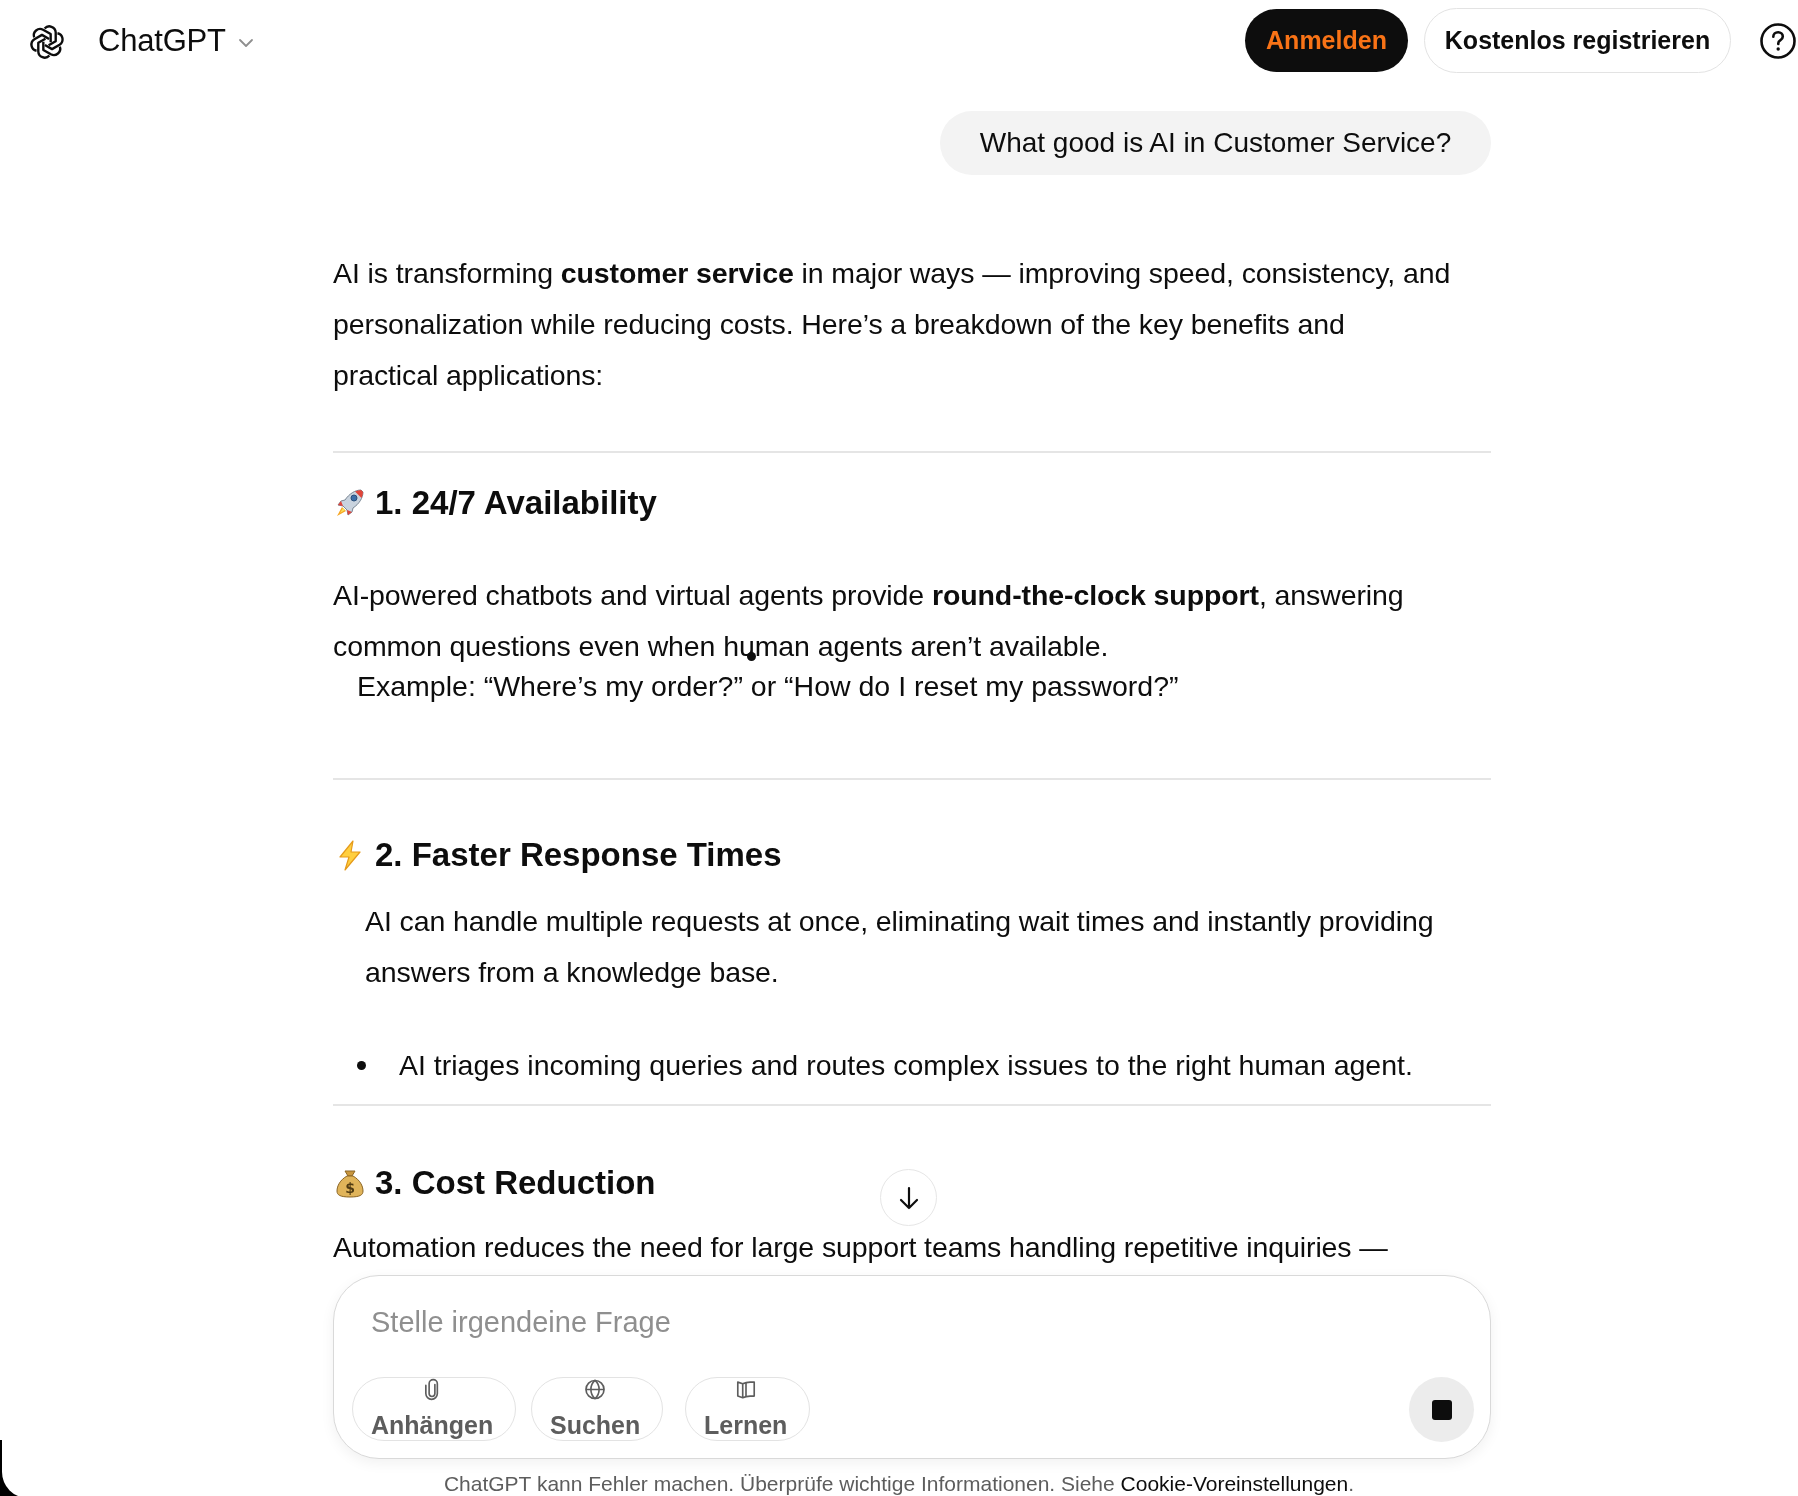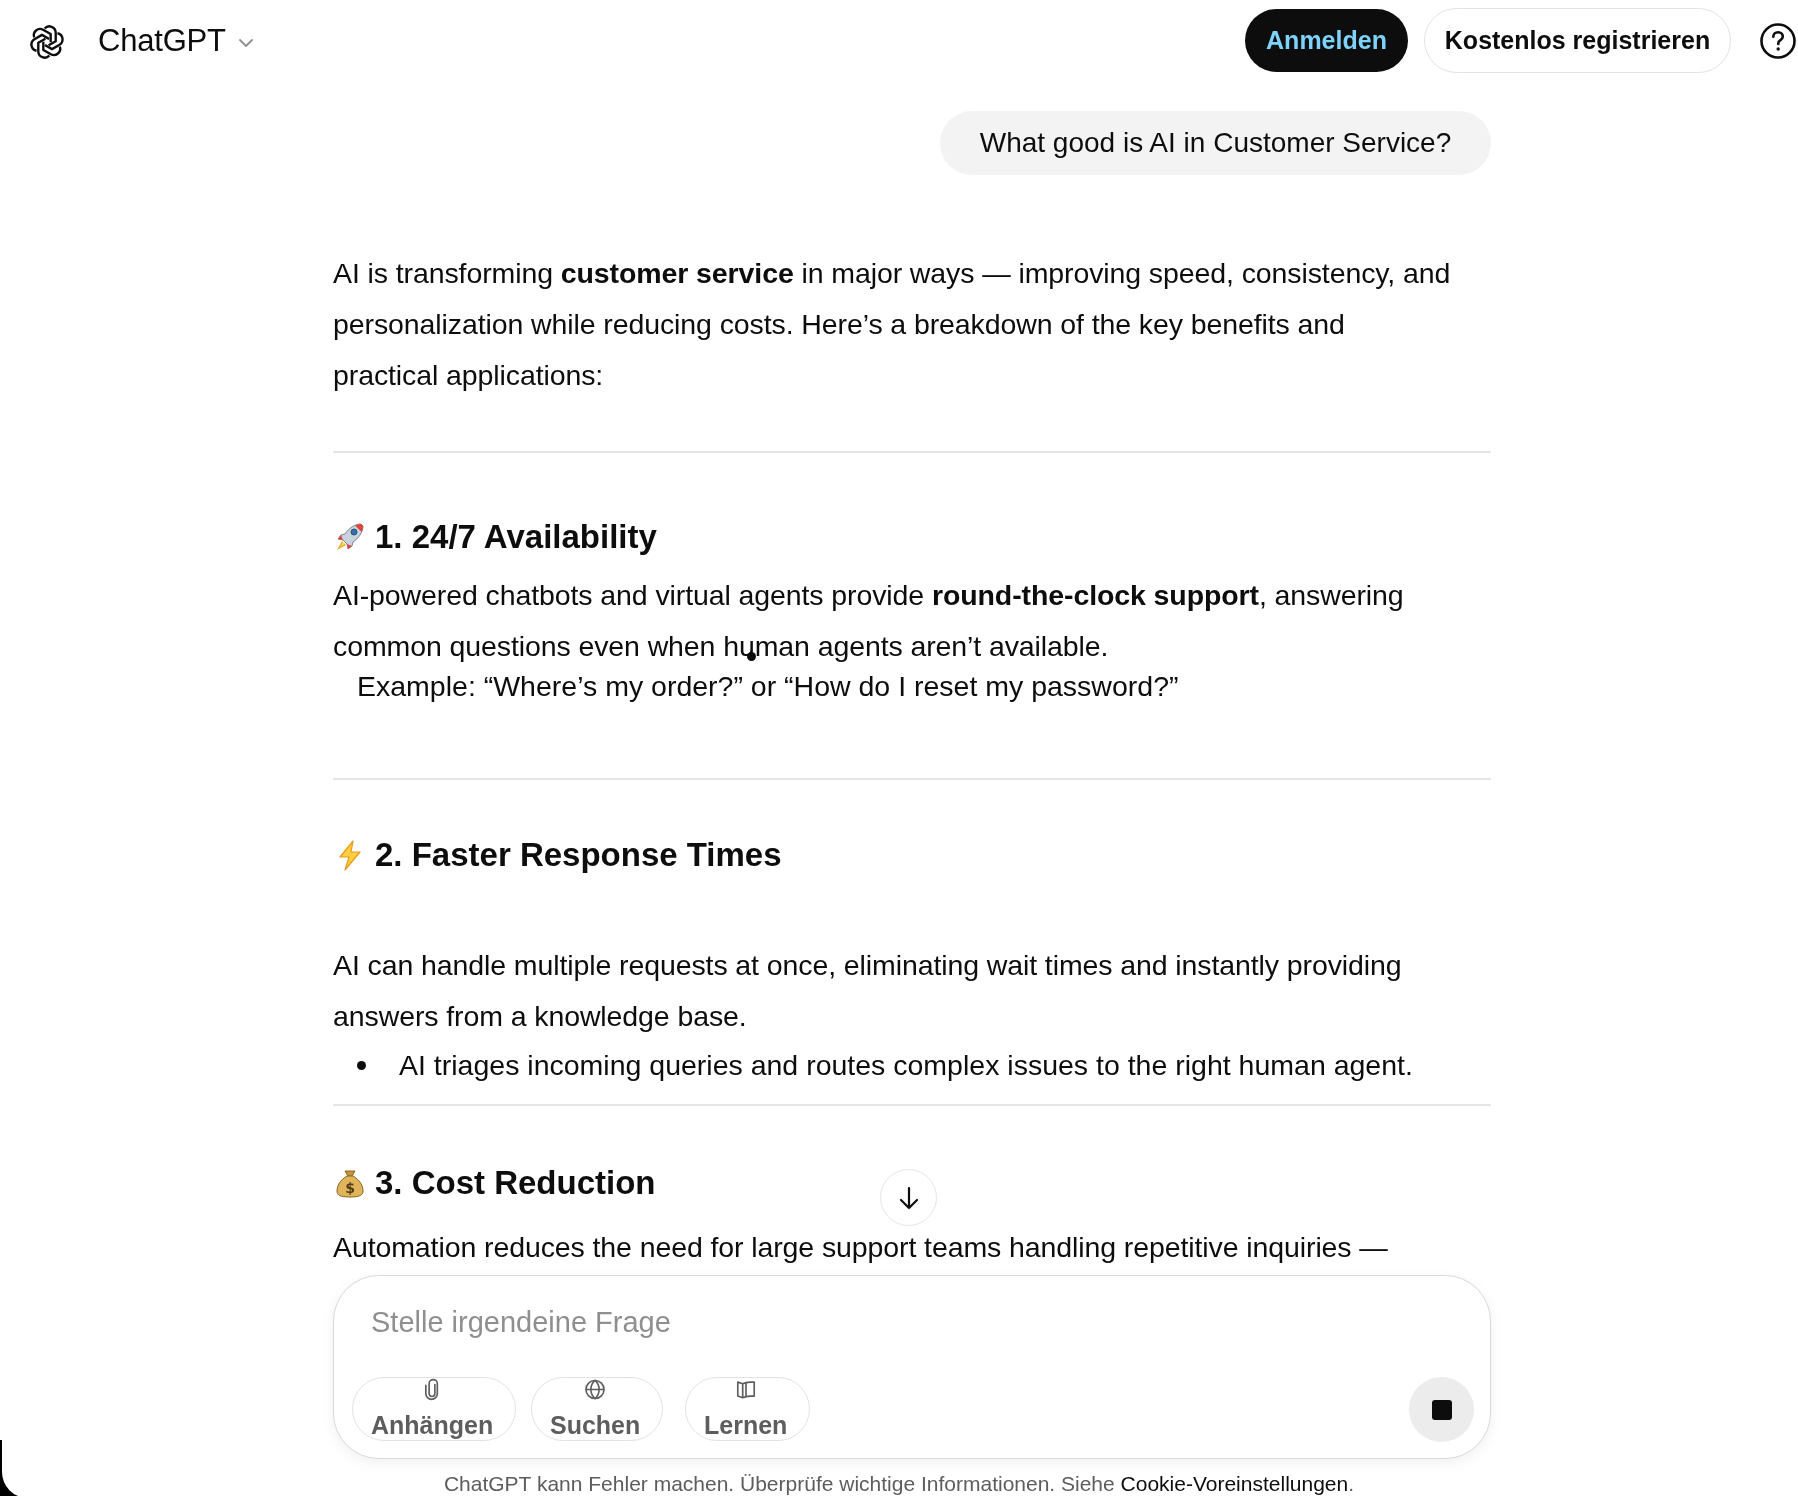--- a/index.html
+++ b/index.html
@@ -6,21 +6,21 @@
   html, body { width: 1798px; height: 1496px; overflow: hidden; background: #ffffff; }
   body { position: relative; font-family: "Liberation Sans", "DejaVu Sans", sans-serif; color: #0d0d0d; }
 
   
   .header { position: absolute; left: 0; top: 0; width: 1798px; height: 82px; }
   .logo { position: absolute; left: 28px; top: 23px; width: 38px; height: 38px; }
   .model-switch { position: absolute; left: 86px; top: 18px; height: 46px; display: flex; align-items: center; gap: 10px; padding: 0 12px; border-radius: 10px; cursor: pointer; }
   .model-switch .title { font-size: 31px; color: #0d0d0d; letter-spacing: -0.2px; }
   .model-switch .chev { width: 20px; height: 20px; margin-top: 4px; }
 
-  .btn-login { position: absolute; left: 1245px; top: 9px; width: 163px; height: 63px; border-radius: 32px; background: #0d0d0d; color: #7dd3fc; font-size: 25px; font-weight: bold; display: flex; align-items: center; justify-content: center; cursor: pointer; }
+  .btn-login { position: absolute; left: 1245px; top: 9px; width: 163px; height: 63px; border-radius: 32px; background: #0d0d0d; color: #f97316; font-size: 25px; font-weight: bold; display: flex; align-items: center; justify-content: center; cursor: pointer; }
   .btn-signup { position: absolute; left: 1424px; top: 8px; width: 307px; height: 65px; border-radius: 33px; background: #fff; border: 1.5px solid #e3e3e3; color: #0d0d0d; font-size: 25px; font-weight: bold; display: flex; align-items: center; justify-content: center; cursor: pointer; }
   .btn-help { position: absolute; left: 1758px; top: 21px; width: 40px; height: 40px; cursor: pointer; }
 
   
   .user-bubble { position: absolute; left: 940px; top: 111px; width: 551px; height: 64px; background: #f3f3f3; border-radius: 32px; display: flex; align-items: center; justify-content: center; font-size: 28px; color: #0d0d0d; }
 
   
   .answer { position: absolute; left: 333px; top: 0; width: 1158px; }
   .p { position: absolute; left: 0; width: 1158px; font-size: 28.5px; line-height: 51px; color: #0d0d0d; letter-spacing: -0.1px; }
   .p b { font-weight: bold; }
@@ -97,21 +97,21 @@
 <div class="answer">
 
   <div class="p" style="top:248px;">
     <span>AI is transforming </span><b>customer service</b><span> in major ways — improving speed, consistency, and</span><br>
     <span>personalization while reducing costs. Here’s a breakdown of the key benefits and</span><br>
     <span>practical applications:</span>
   </div>
 
   <div class="divider" style="top:451px;"></div>
 
-  <div class="h3" style="top:515px;">
+  <div class="h3" style="top:481px;">
     <span class="emoji">
       <svg viewBox="0 0 34 34" width="34" height="34">
         <path d="M28 4c-6 0-12 4-16 10l-4 1-3 4 5 1 4 4 1 5 4-3 1-4c6-4 10-10 10-16z" fill="#c9d3de" stroke="#7a8794" stroke-width="1"></path>
         <circle cx="21" cy="12" r="3" fill="#3b6ea8" stroke="#2a4f7a"></circle>
         <path d="M28 4c-2 0-4 .5-6 1.5l6.5 6.5C29.5 10 30 8 30 6z" fill="#e0453a"></path>
         <path d="M9 21l-5 9 9-5z" fill="#f6a623"></path>
         <path d="M10 22l-3 5 5-3z" fill="#f8e05a"></path>
         <path d="M8 15l-3 4 5 1z M19 26l-4 3-1-5z" fill="#e0453a"></path>
       </svg>
     </span>
@@ -129,21 +129,21 @@
   <div class="divider" style="top:778px;"></div>
 
   <div class="h3" style="top:833px;">
     <span class="emoji">
       <svg viewBox="0 0 34 34" width="34" height="34">
         <path d="M20 3L7 19h9l-4 13 15-18h-9z" fill="#ffcf3f" stroke="#e59a1a" stroke-width="1.2" stroke-linejoin="round"></path>
       </svg>
     </span>
     <span>2. Faster Response Times</span>
   </div>
-  <div class="p" style="top:940px;">
+  <div class="p" style="top:896px;margin-left:32px;">
     <span>AI can handle multiple requests at once, eliminating wait times and instantly providing</span><br>
     <span>answers from a knowledge base.</span>
   </div>
   <div class="bullet" style="top:1040px;">
     <span class="dot"></span>
     <span>AI triages incoming queries and routes complex issues to the right human agent.</span>
   </div>
 
   <div class="divider" style="top:1104px;"></div>
 

